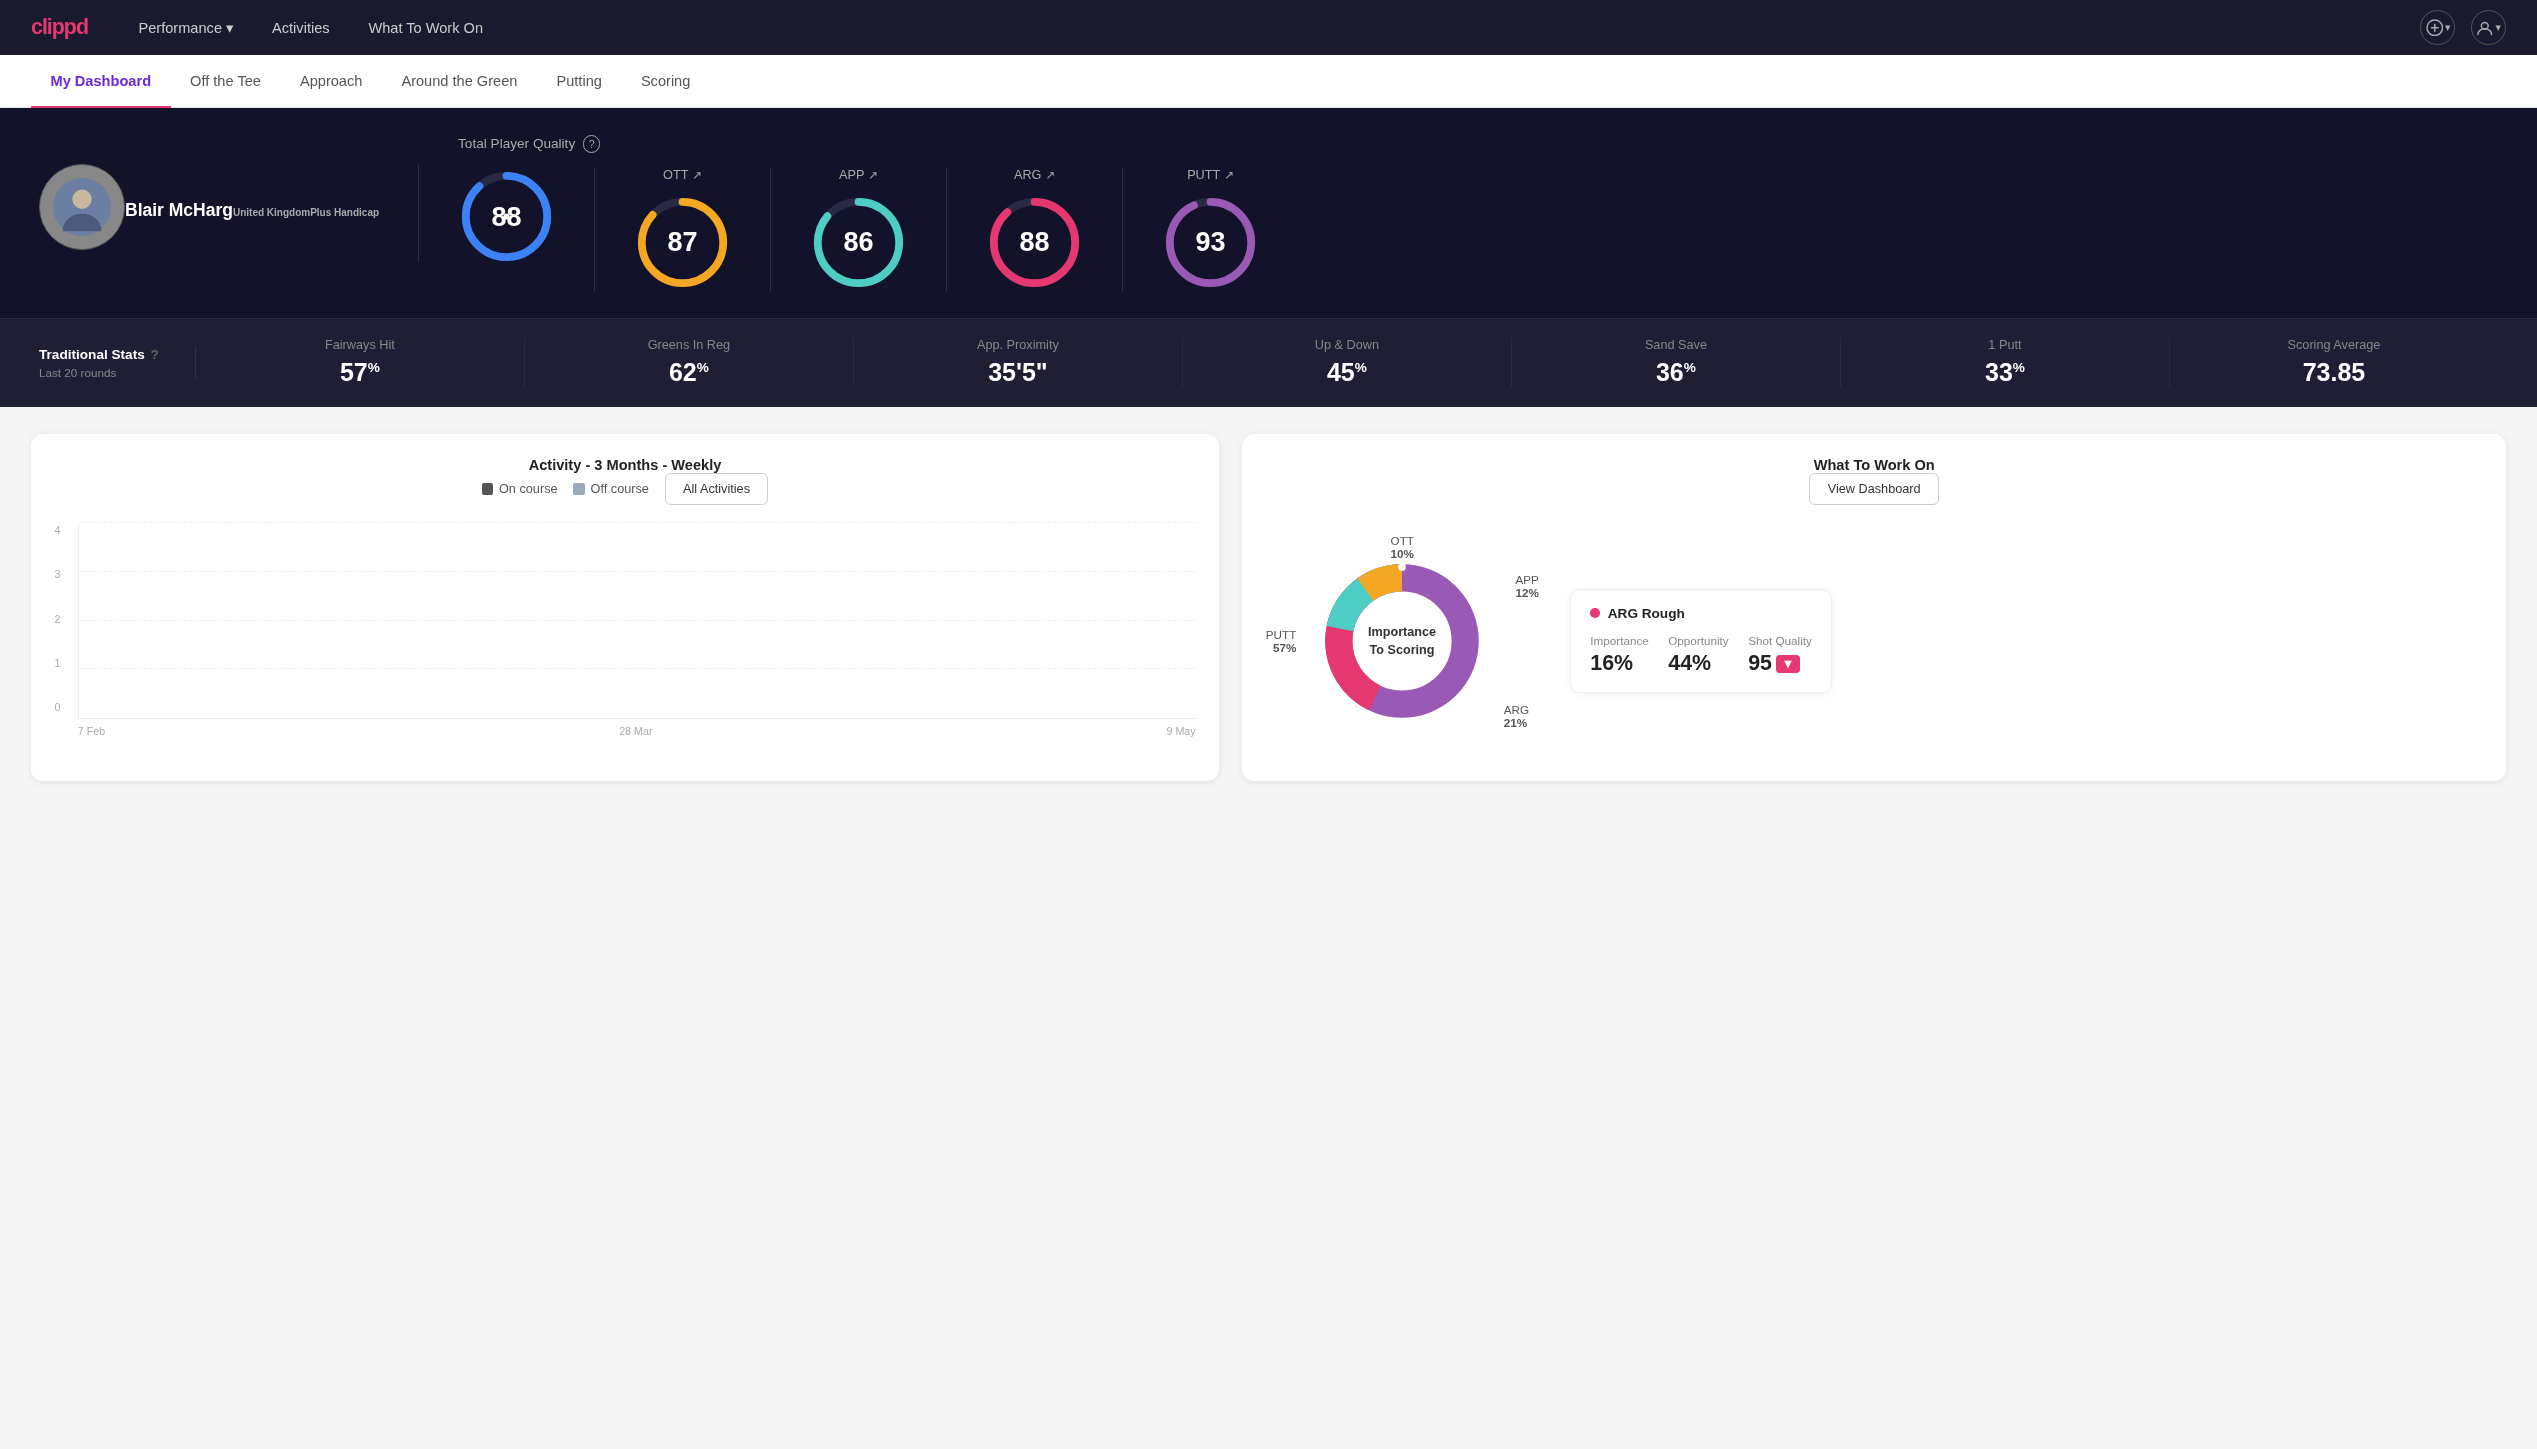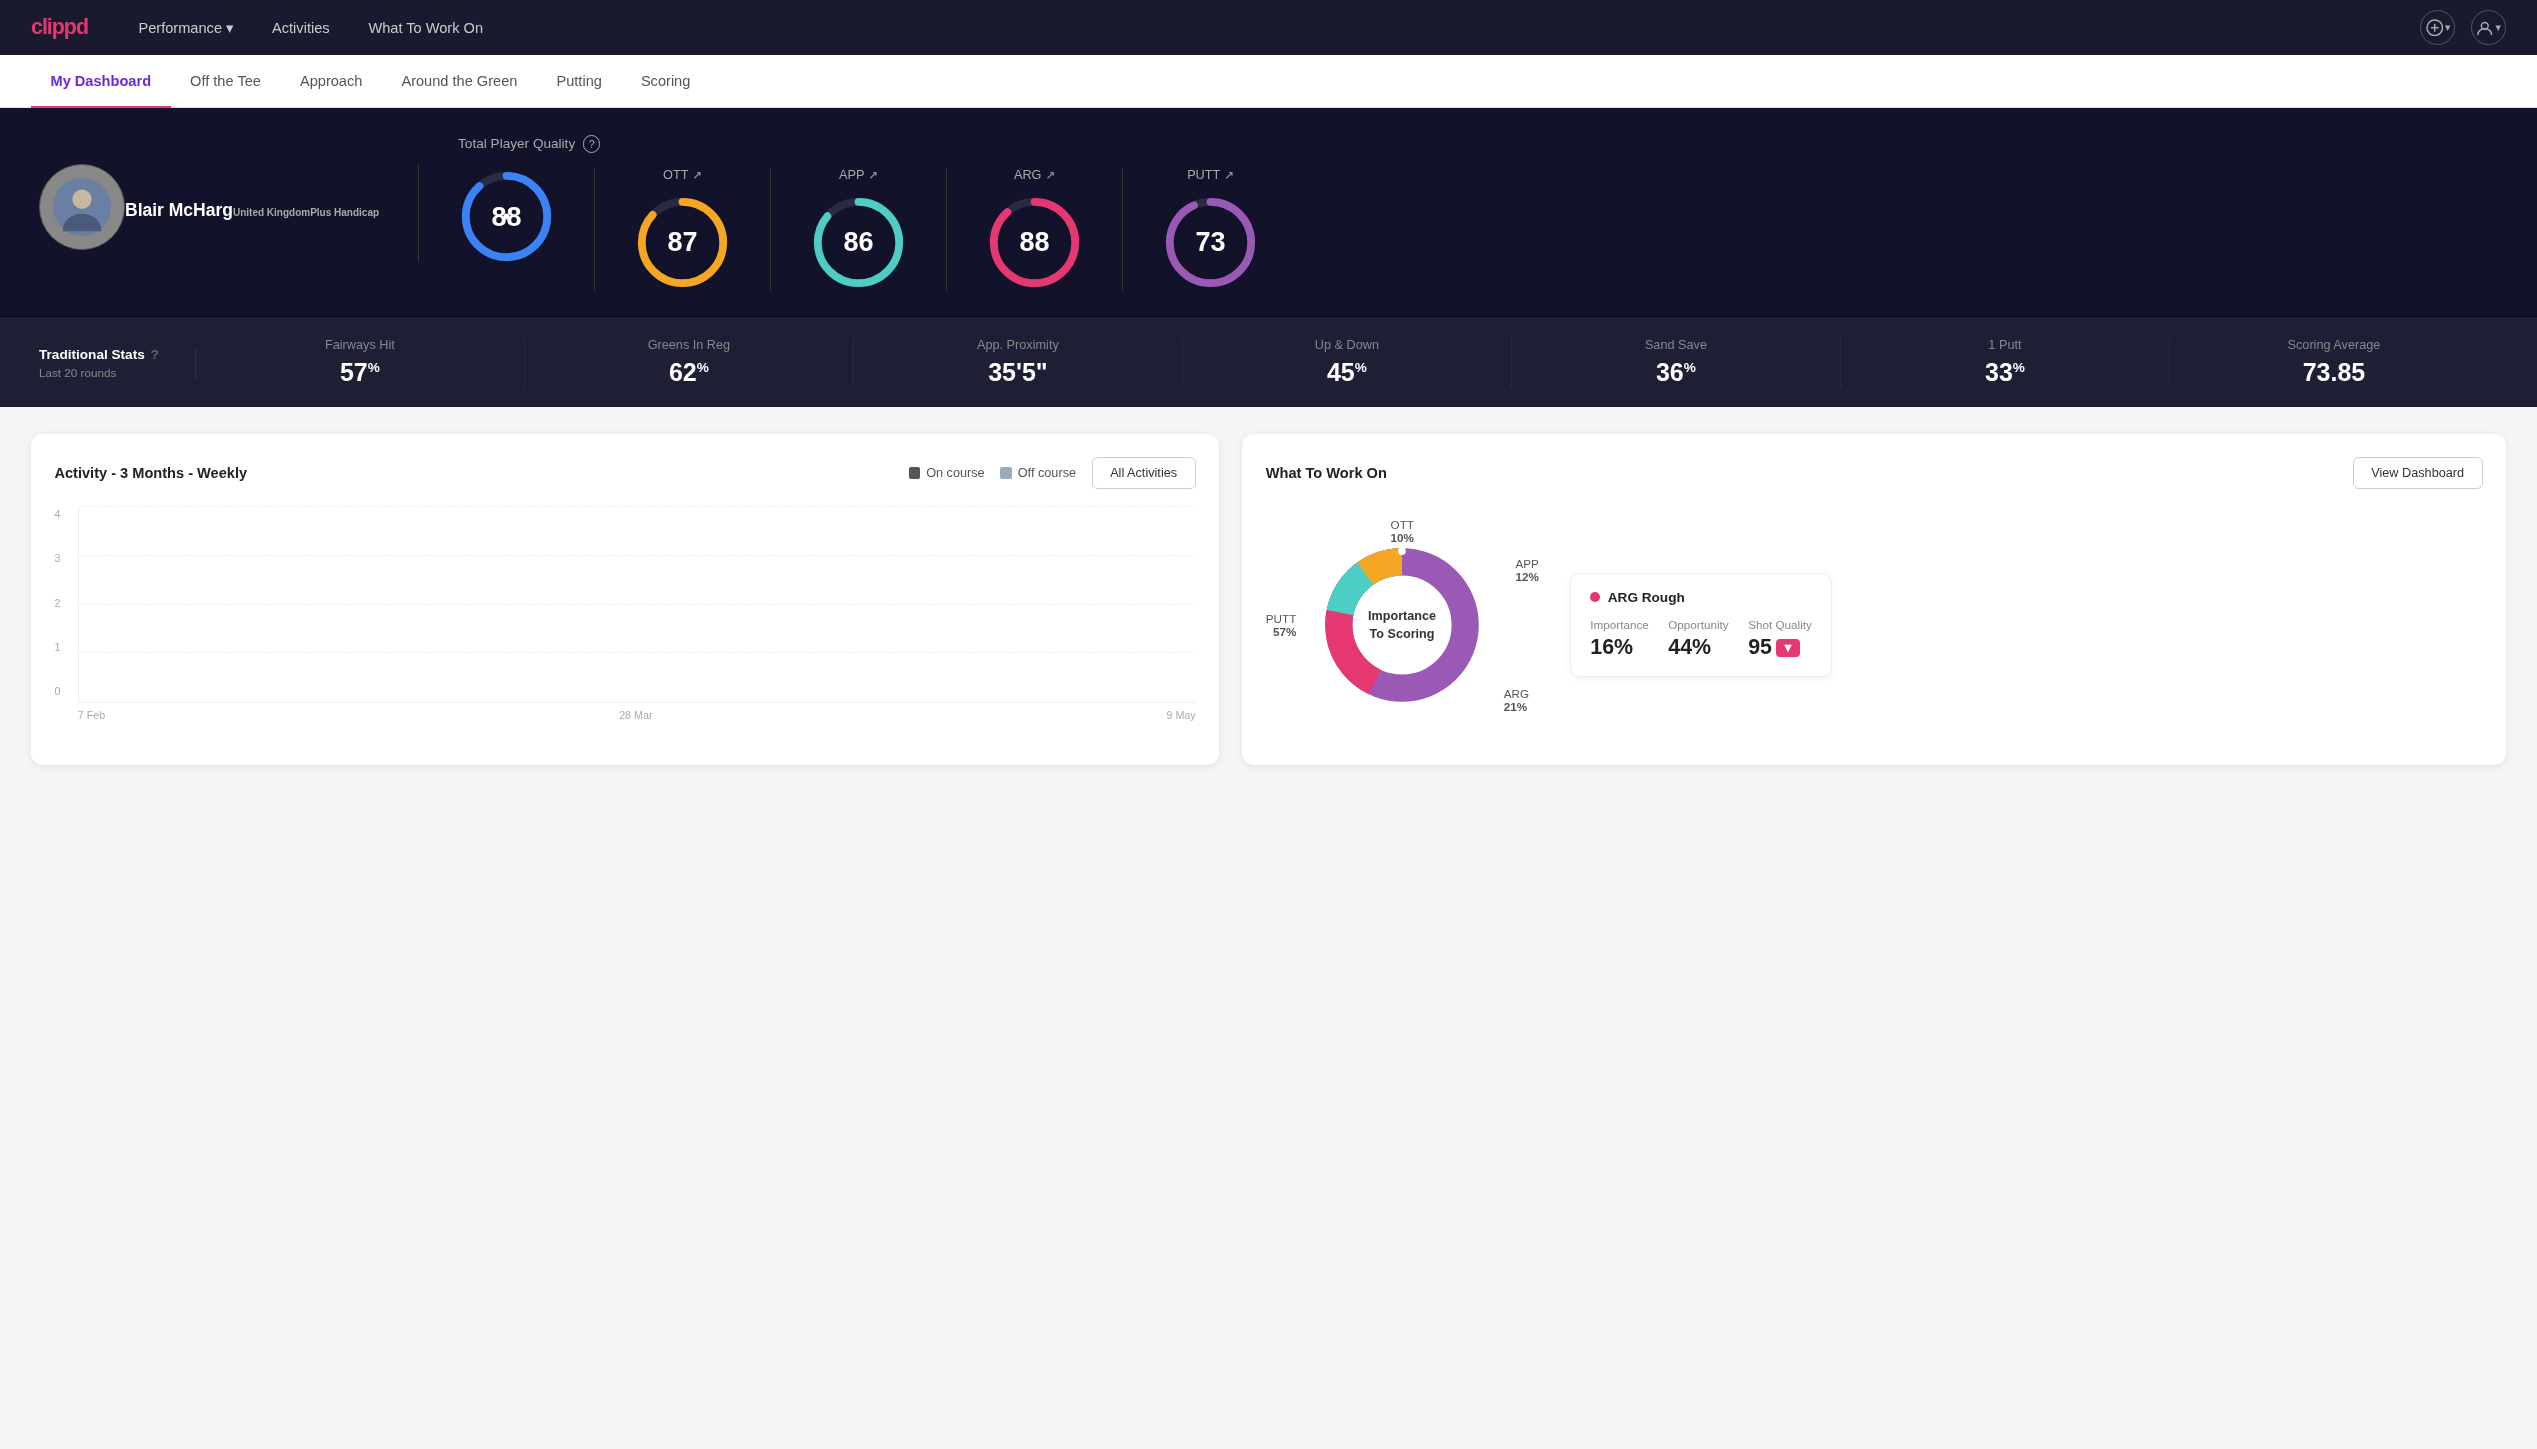--- a/index.html
+++ b/index.html
@@ -227,20 +227,21 @@
       box-shadow: 0 1.9px 7.8px rgba(0,0,0,0.08);
     }
     .card-left { flex: 0 0 48%; }
     .card-right { flex: 1; }
 
     .card-header {
       display: flex;
       align-items: center;
       justify-content: space-between;
       margin-bottom: 19.5px;
+      flex-direction: column;
     }
     .card-title {
       font-size: 14.6px;
       font-weight: 600;
       color: #222;
     }
     .legend {
       display: flex;
       gap: 15.6px;
       align-items: center;
@@ -443,21 +444,21 @@
         <div class="score-card">
           <div class="score-label">
             <span>PUTT</span>
             <span class="arrow">↗</span>
           </div>
           <div class="circle-container">
             <svg width="97" height="97" viewBox="0 0 100 100">
               <circle cx="50" cy="50" r="42" fill="none" stroke="#2a2a45" stroke-width="8"></circle>
               <circle cx="50" cy="50" r="42" fill="none" stroke="#9b59b6" stroke-width="8" stroke-dasharray="264" stroke-dashoffset="18" stroke-linecap="round"></circle>
             </svg>
-            <div class="circle-value">73</div>
+            <div class="circle-value">93</div>
           </div>
         </div>
 
       </div>
     </div>
   </div>
 </div>
 
 <div class="stats-bar">
   <div class="stats-label-group">

